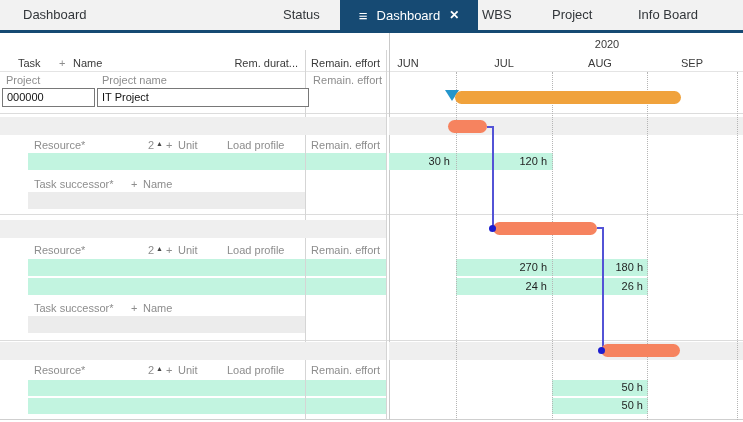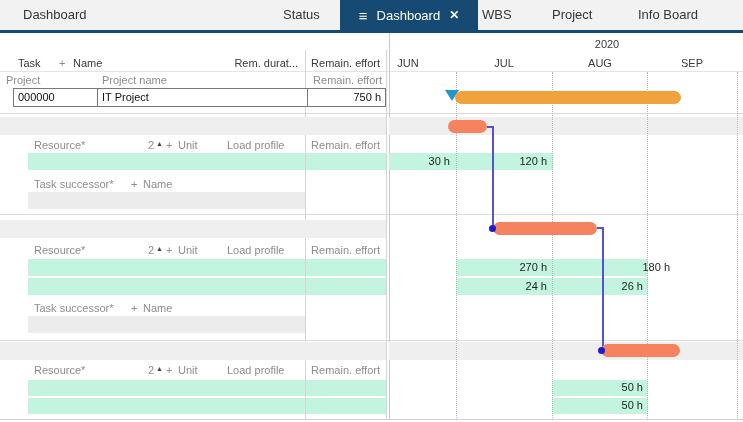--- a/index.html
+++ b/index.html
@@ -112,23 +112,22 @@
   <span class="t dark" style="left:18px;top:57px">Task</span>
   <span class="t gray" style="left:59px;top:57px">+</span>
   <span class="t dark" style="left:73px;top:57px">Name</span>
   <span class="t dark rt" style="left:200px;top:57px;width:98px">Rem. durat...</span>
   <span class="t dark rt" style="left:306px;top:57px;width:74px">Remain. effort</span>
 
   <span class="t gray" style="left:6px;top:74px">Project</span>
   <span class="t gray" style="left:102px;top:74px">Project name</span>
   <span class="t gray rt" style="left:306px;top:74px;width:76px">Remain. effort</span>
 
-  <div class="ibox" style="left:13px;top:88px;width:93px">000000</div>
+  <div class="ibox" style="left:2px;top:88px;width:93px">000000</div>
   <div class="ibox" style="left:97px;top:88px;width:212px">IT Project</div>
-  <div class="ibox rt" style="left:307px;top:88px;width:79px">750 h</div>
 
   <span class="t chev" style="left:7px;top:121px">∨</span>
   <span class="t blue" style="left:18px;top:120px">1</span>
   <span class="t" style="left:75px;top:120px">Konzeption</span>
   <span class="t rt" style="left:220px;top:120px;width:82px">10 D</span>
   <span class="t rt" style="left:306px;top:120px;width:74px">150 h</span>
 
   <span class="t gray" style="left:34px;top:139px">Resource*</span>
   <span class="t gray" style="left:148px;top:139px">2</span>
   <span class="t" style="left:156px;top:140px;font-size:7px;color:#444">▲</span>
@@ -218,19 +217,19 @@
   <div class="dep-dot" style="left:489px;top:225px"></div>
   <div class="bar bar-coral" style="left:493px;top:222px;width:104px"></div>
   <div class="dep" style="left:597px;top:227px;width:7px;height:2px"></div>
   <div class="dep" style="left:602px;top:227px;width:2px;height:122px"></div>
   <div class="dep-dot" style="left:598px;top:347px"></div>
   <div class="bar bar-coral" style="left:601px;top:344px;width:79px"></div>
 
   <span class="gv" style="left:400px;top:153px">30 h</span>
   <span class="gv" style="left:497px;top:153px">120 h</span>
   <span class="gv" style="left:497px;top:259px">270 h</span>
-  <span class="gv" style="left:620px;top:259px">180 h</span>
+  <span class="gv" style="left:593px;top:259px">180 h</span>
   <span class="gv" style="left:497px;top:278px">24 h</span>
   <span class="gv" style="left:593px;top:278px">26 h</span>
   <span class="gv" style="left:593px;top:379px">50 h</span>
   <span class="gv" style="left:593px;top:397px">50 h</span>
 
 </div>
 
 </body></html>

